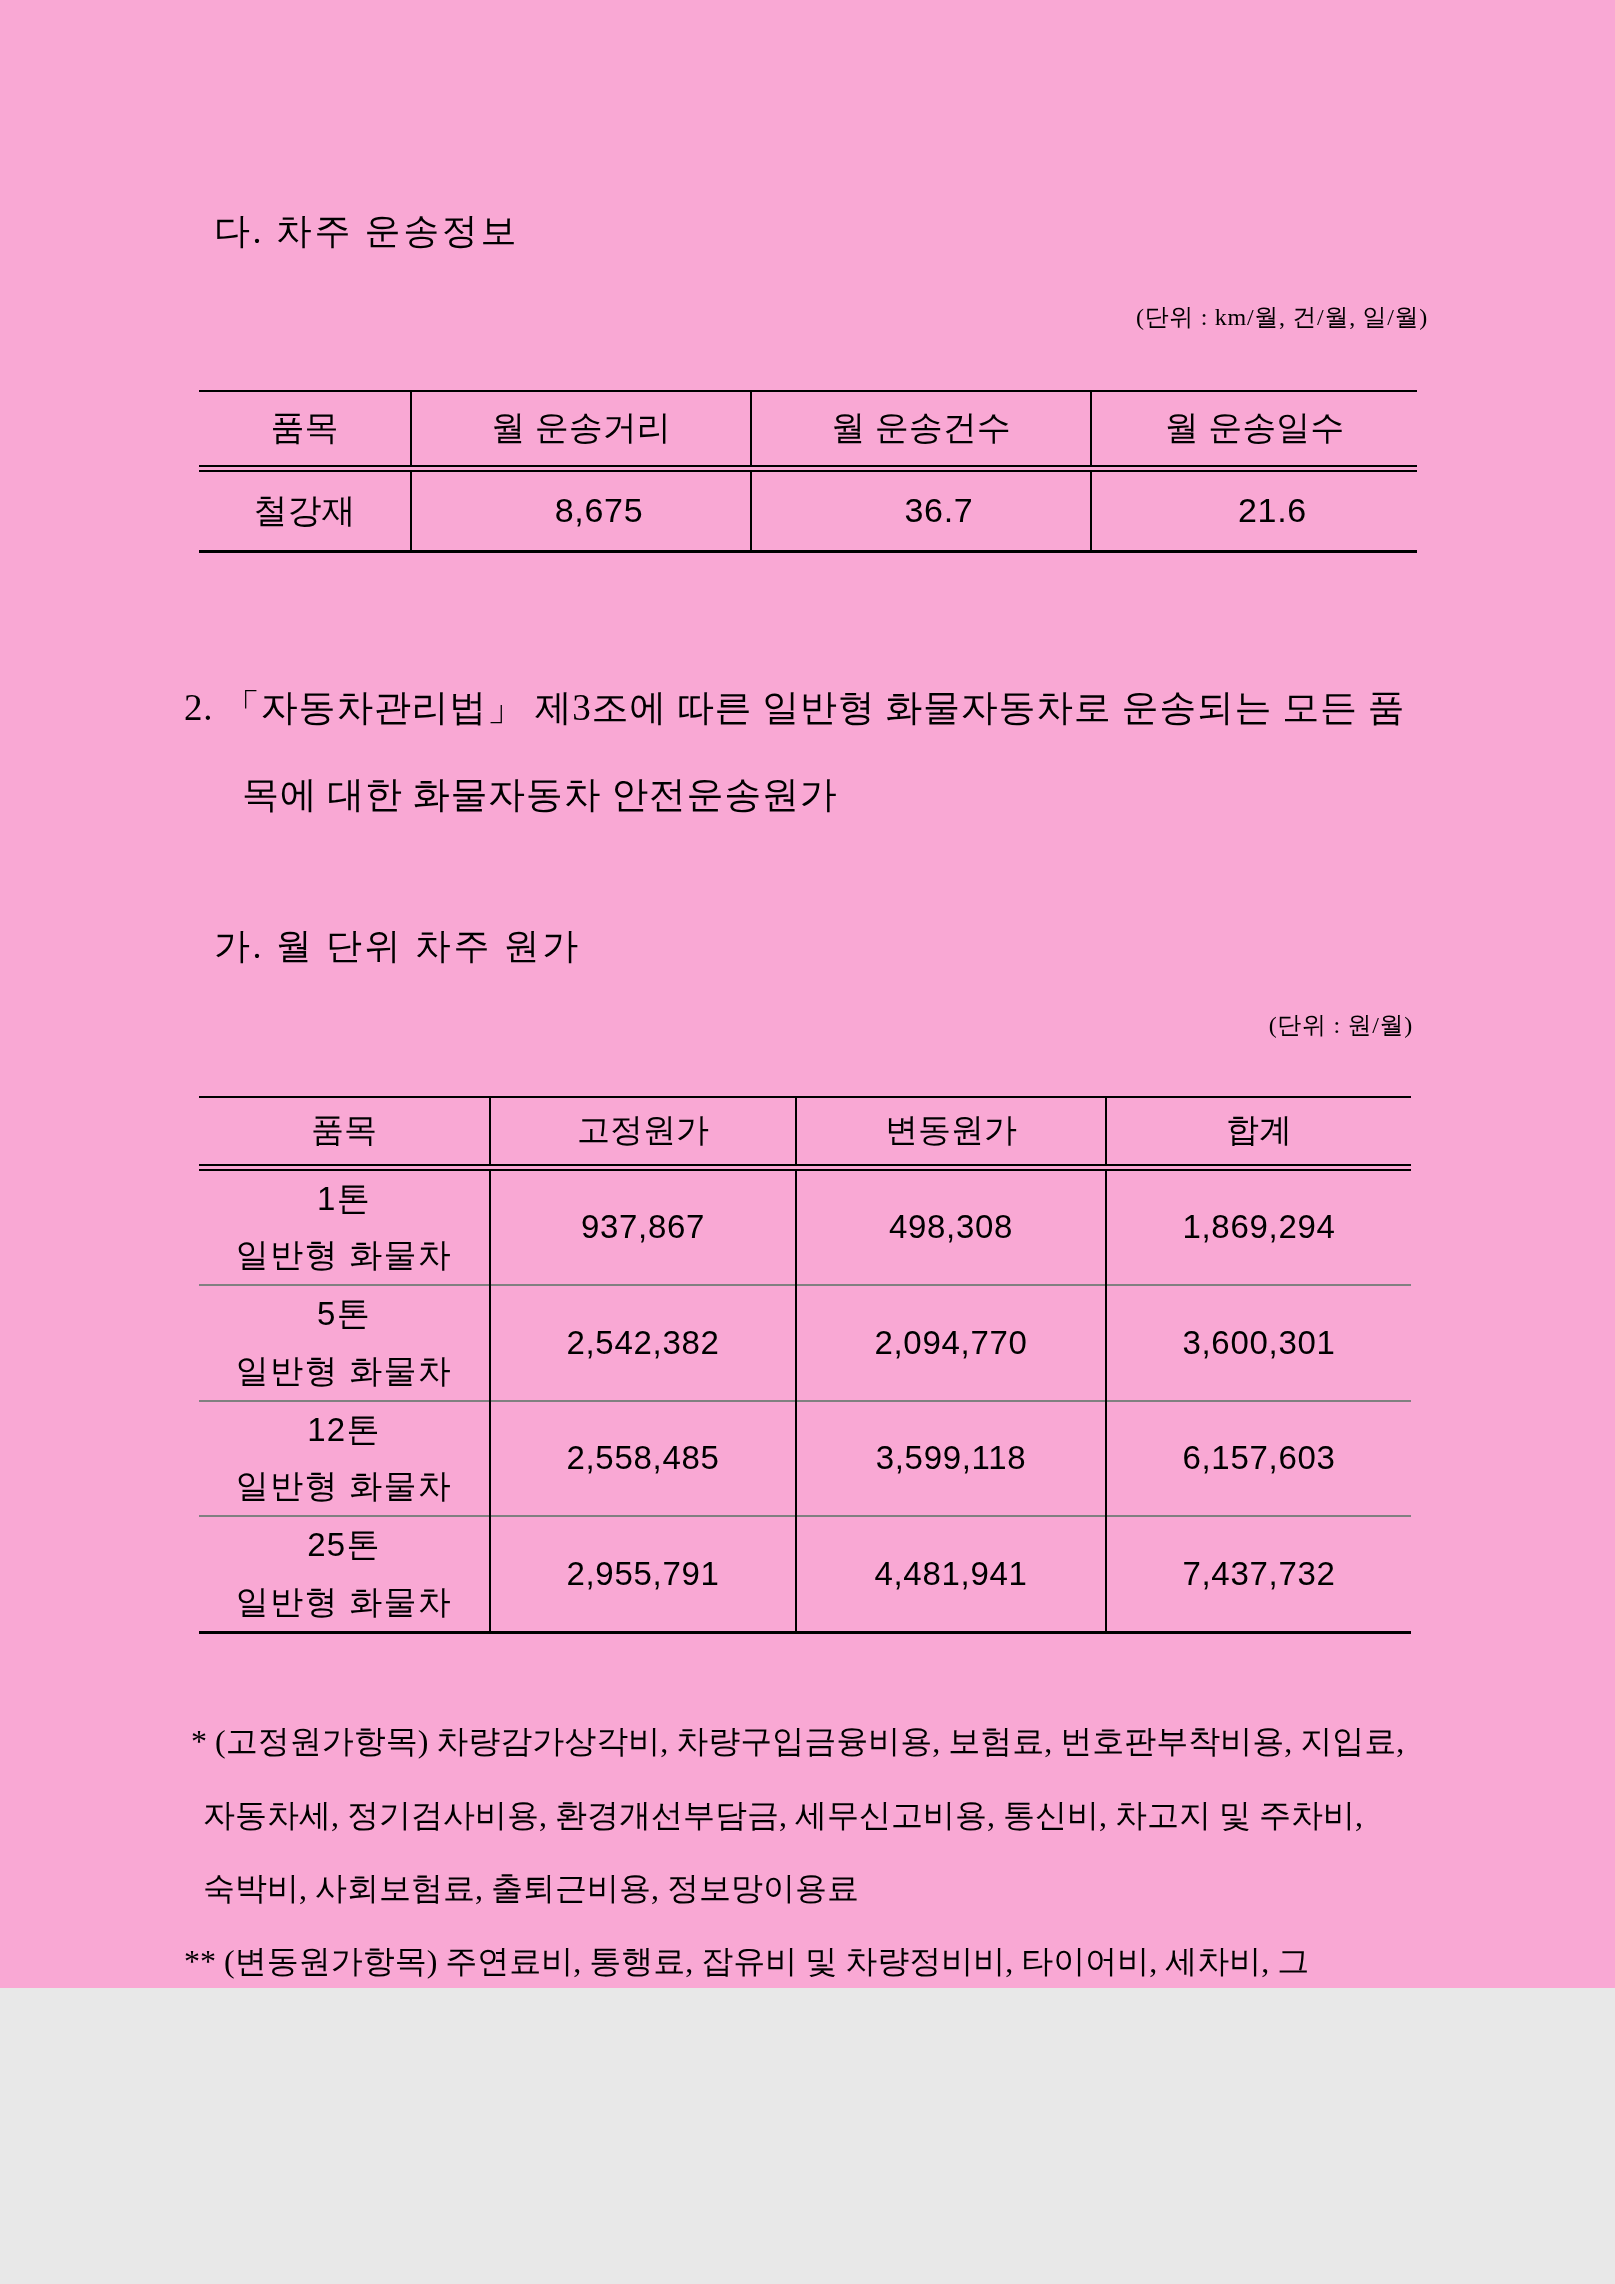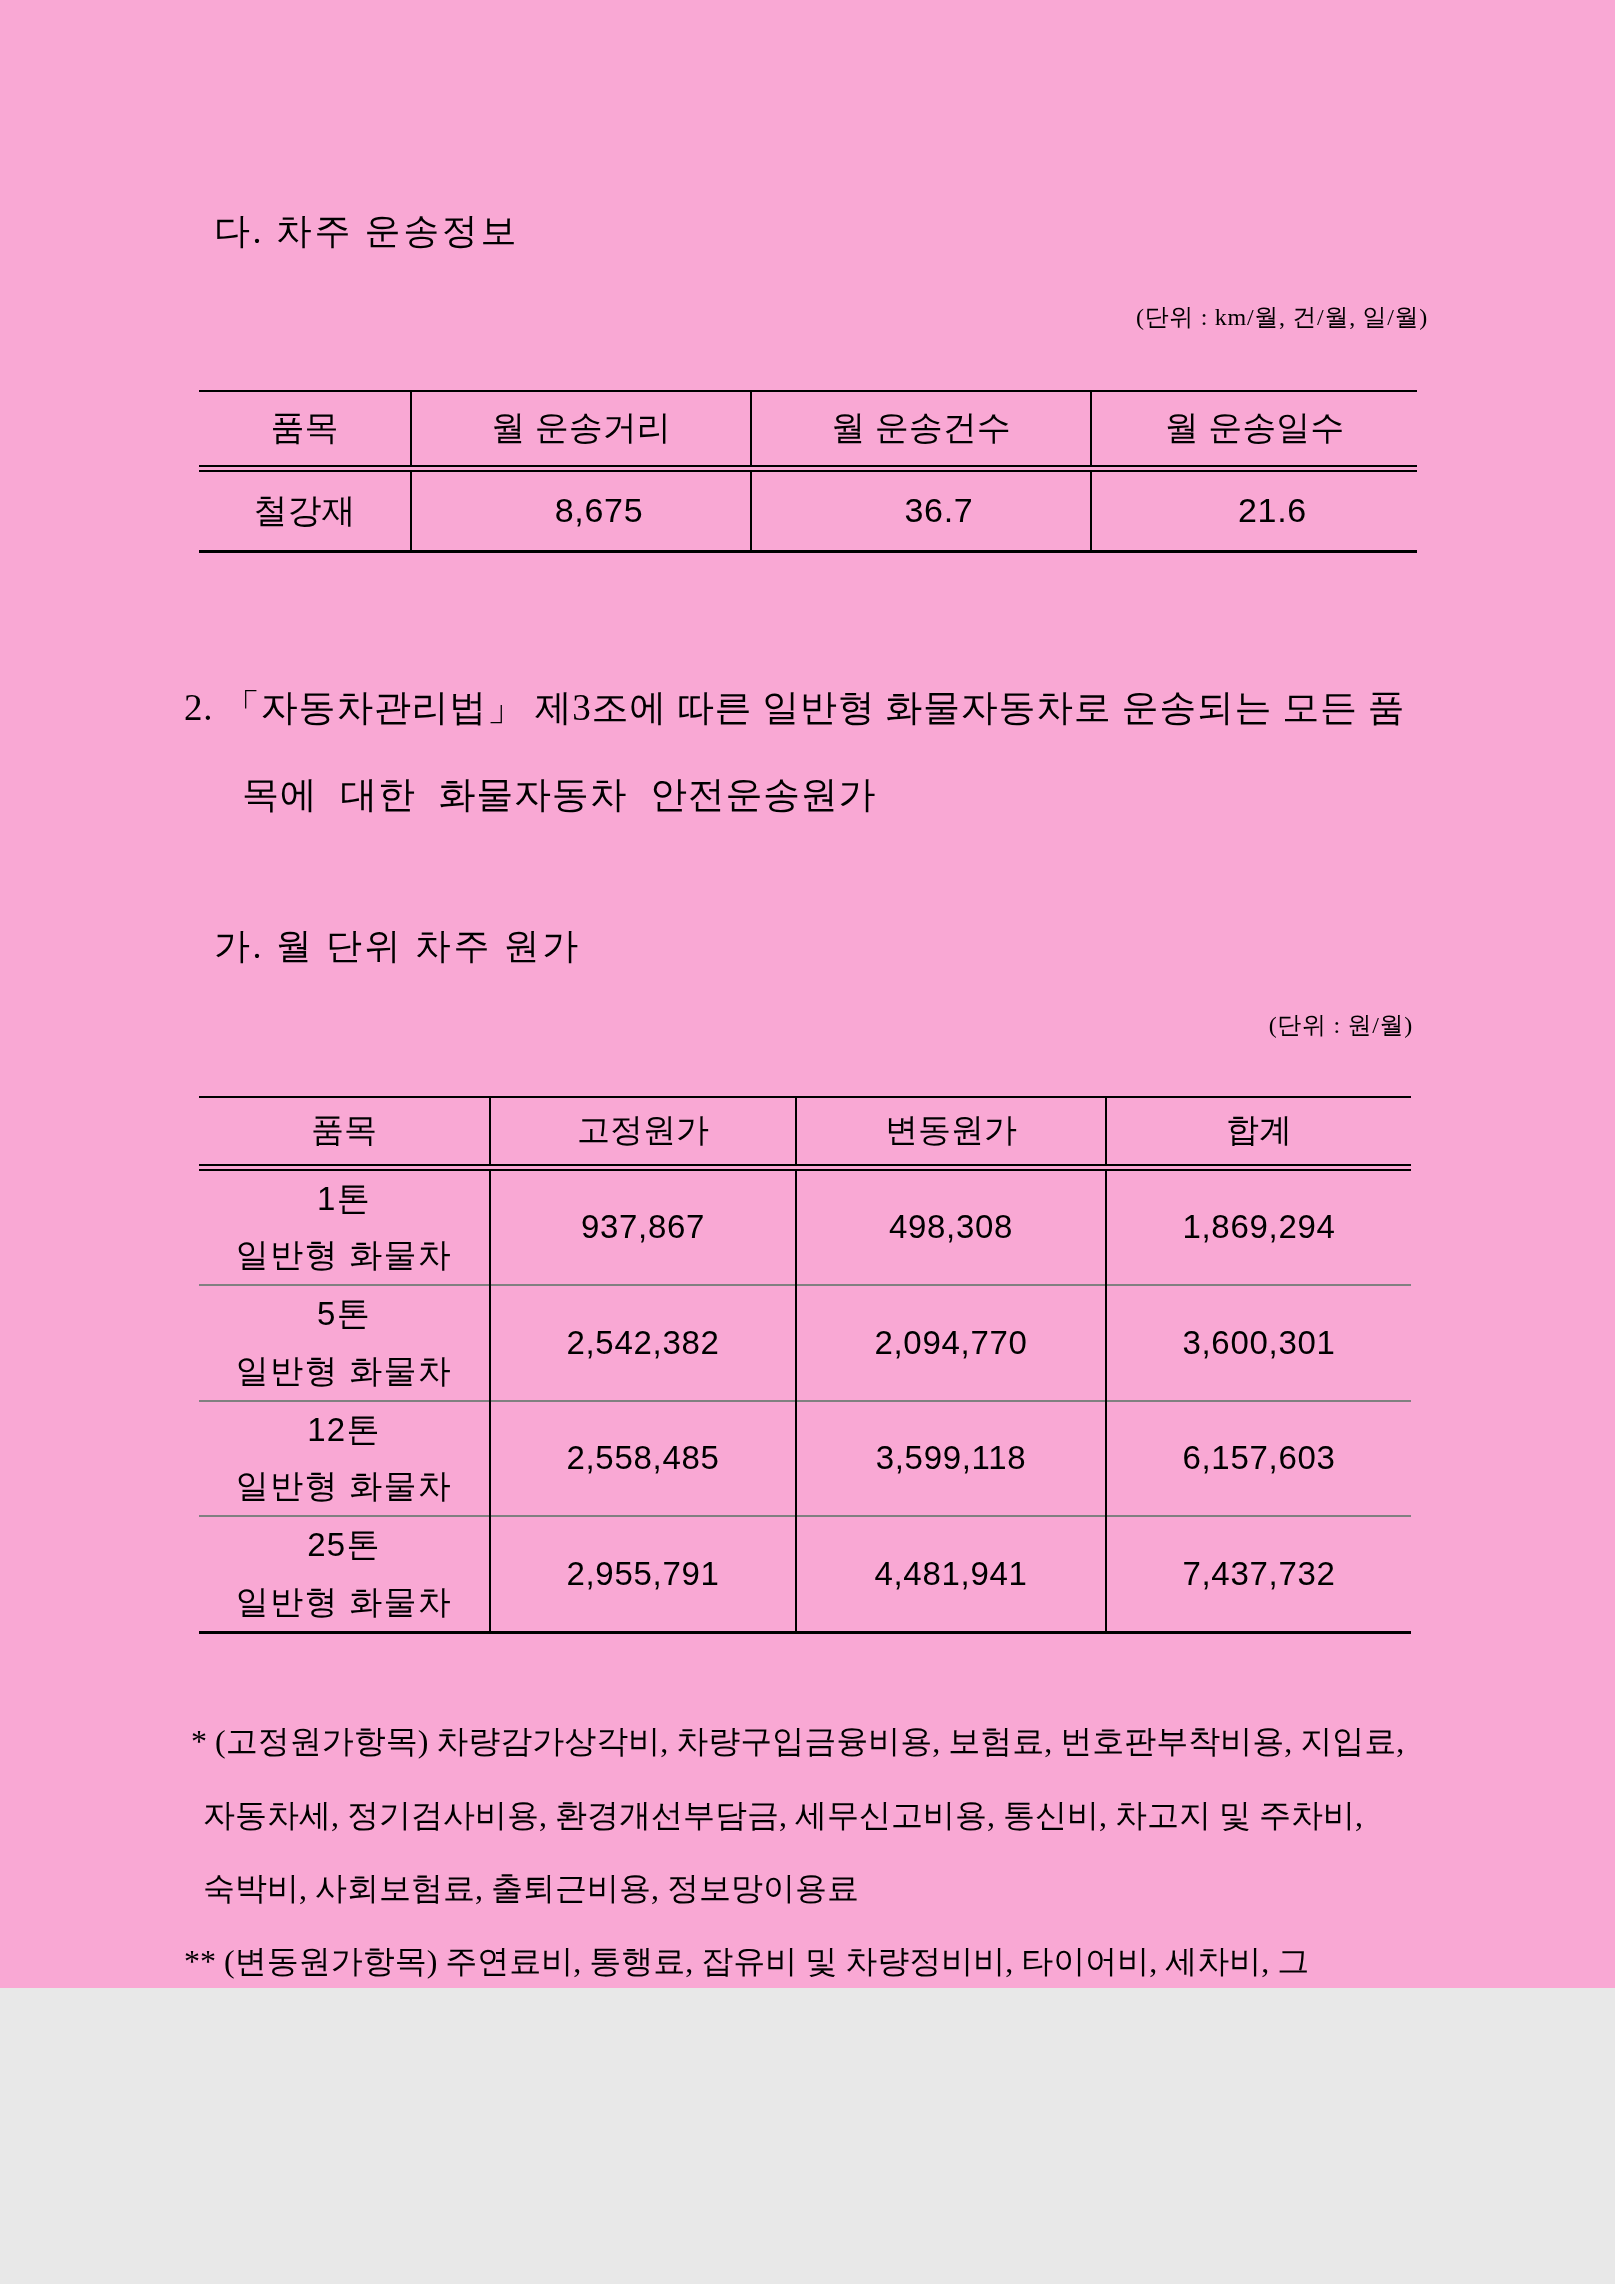--- a/index.html
+++ b/index.html
@@ -18,21 +18,21 @@
   .h-item      { font-size: 36px; letter-spacing: 2.6px; white-space: nowrap; }
   .unit-note   { font-size: 24px; letter-spacing: 0.7px; white-space: nowrap; }
   .body-line   { font-size: 37px; letter-spacing: 0.7px; white-space: nowrap; }
   .footnote    { font-size: 32px; letter-spacing: 0px; white-space: nowrap; }
   .page-num    { font-size: 30px; letter-spacing: 6.5px; white-space: nowrap; }
 
   
   .pos-h1        { left: 214px;  top: 207px; }
   .pos-unit1     { right: 188px; top: 301px; }
   .pos-s2-line1  { left: 184px;  top: 683px; }
-  .pos-s2-line2  { left: 242px;  top: 770px; font-family: Liberation Mono, monospace; }
+  .pos-s2-line2  { left: 242px;  top: 770px; }
   .pos-h2        { left: 214px;  top: 922px; }
   .pos-unit2     { right: 203px; top: 1009px; text-align: right; }
   .pos-fn1       { left: 191px;  top: 1720px; }
   .pos-fn2       { left: 203px;  top: 1794px; }
   .pos-fn3       { left: 203px;  top: 1867px; }
   .pos-fn4       { left: 184px;  top: 1940px; }
   .pos-fn5       { left: 203px;  top: 2014px; }
   .pos-pagenum   { left: 0; right: 0; top: 2124px; text-align: center; }
 
   

